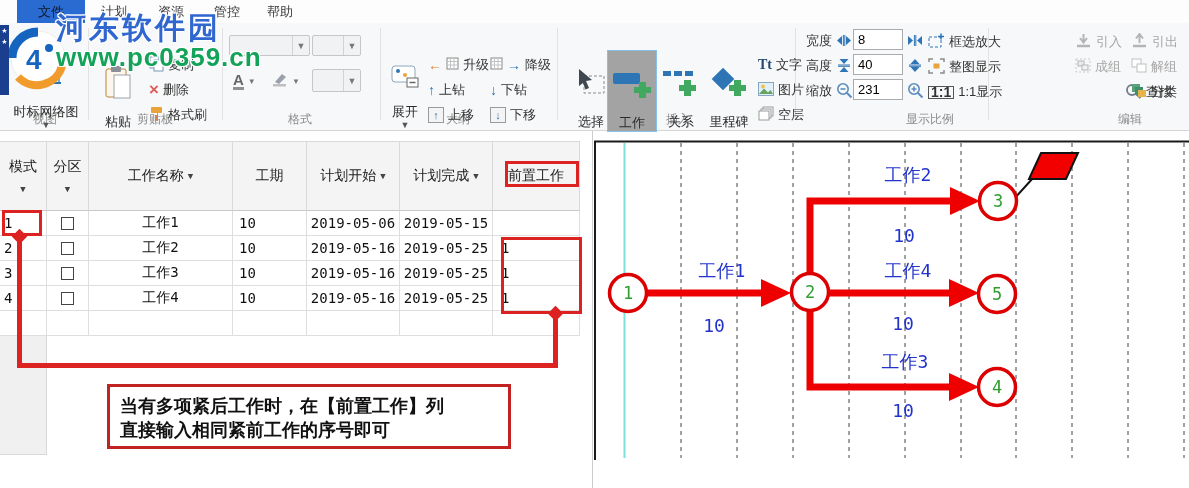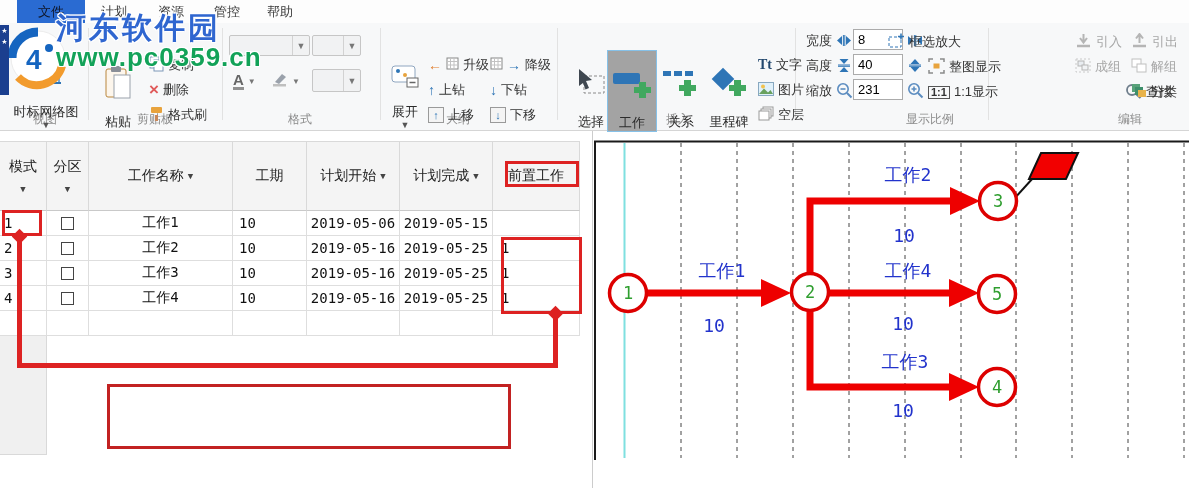--- a/index.html
+++ b/index.html
@@ -25,21 +25,21 @@
   .rlabel { position: absolute; height: 20px; line-height: 20px; font-size: 13px; color: #333; }
   .rinput { position: absolute; width: 50px; height: 21px; border: 1px solid #ababab; background: #fff; font-size: 13px; padding: 0 4px; font-family: "Liberation Sans", sans-serif; }
   .combo { position: absolute; background: #f1f2f3; border: 1px solid #c6c6c6; border-radius: 2px; }
   .combo .dd { position: absolute; right: 0; top: 0; bottom: 0; width: 17px; border-left: 1px solid #d2d2d2; color: #777; font-size: 9px; display: flex; align-items: center; justify-content: center; }
   .selwork { background: #a3a3a3; border: 1px solid #86c1e8; }
   .arr { font-weight: bold; font-size: 14px; line-height: 14px; }
   .arr.orange { color: #e07f30; } .arr.blue { color: #2e75b6; }
   .boxarr { width: 16px; height: 16px; border: 1px solid #9a9a9a; background: #f4f4f4; color: #2e75b6; font-size: 11px; line-height: 14px; text-align: center; font-weight: bold; }
   .xicon { color: #e05a5a; font-size: 17px; font-weight: bold; line-height: 14px; }
   .ttic { font-weight: bold; color: #23486e; font-size: 14px; font-family: "Liberation Serif", serif; }
-  .oneone { border: 1.5px solid #555; font-size: 11px; font-weight: bold; color: #333; padding: 1px 2px; line-height: 9px; }
+  .oneone { border: 1.5px solid #555; font-size: 14px; font-weight: bold; color: #333; padding: 1px 2px; line-height: 9px; }
 
   
   .wm { position: absolute; z-index: 70; pointer-events: none; }
   .wm-t1 { font-size: 30px; font-weight: bold; color: #2f66d0; letter-spacing: 3px;
            text-shadow: -1px 0 #fff, 1px 0 #fff, 0 -1px #fff, 0 1px #fff, 1px 1px #fff, -1px -1px #fff, 1px -1px #fff, -1px 1px #fff; }
   .wm-t2 { font-size: 26px; font-weight: bold; color: #12a258; letter-spacing: 1px;
            text-shadow: -1px 0 #fff, 1px 0 #fff, 0 -1px #fff, 0 1px #fff, 1px 1px #fff, -1px -1px #fff, 1px -1px #fff, -1px 1px #fff; }
   .wm-banner { position: absolute; left: 0; top: 25px; width: 9px; height: 70px; background: #1b3f8f; color: #fff; font-size: 7px; text-align: center; line-height: 11px; z-index: 71; }
 
   
@@ -295,21 +295,21 @@
           <path d="M4.5 7 h5" stroke="#5b8cc0" stroke-width="1.6"></path>
           <path d="M11 11 L15.5 15.5" stroke="#5b8cc0" stroke-width="2"></path>
         </svg></span>
     <input class="rinput" style="left: 853px; top: 56px;" value="231">
     <span class="abs" style="left:907px;top:59px;"><svg width="17" height="17">
           <circle cx="7" cy="7" r="5.2" fill="none" stroke="#5b8cc0" stroke-width="1.6"></circle>
           <path d="M4.5 7 h5 M7 4.5 v5" stroke="#5b8cc0" stroke-width="1.6"></path>
           <path d="M11 11 L15.5 15.5" stroke="#5b8cc0" stroke-width="2"></path>
         </svg></span>
 
-    <div class="sbtn" style="left:888px;top:8px;">
+    <div class="sbtn" style="left:928px;top:8px;">
       <span><svg width="17" height="16">
             <rect x="1" y="4" width="12" height="10" fill="none" stroke="#2e75b6" stroke-dasharray="3 2"></rect>
             <path d="M10 3.5 h6 M13 0.5 v6" stroke="#2e75b6" stroke-width="1.5"></path>
           </svg></span>
       <span>框选放大</span>
     </div>
     <div class="sbtn" style="left:928px;top:33px;">
       <span><svg width="17" height="16">
             <path d="M1 4 V1 H5 M12 1 H16 V4 M16 12 V15 H12 M5 15 H1 V12" fill="none" stroke="#8a8a8a" stroke-width="1.5"></path>
             <rect x="5.5" y="5.5" width="6" height="5" fill="#e8a33d"></rect>
@@ -466,20 +466,22 @@
 
   <div class="redbox" style="left:2px;top:210px;width:40px;height:26px;"></div>
   <div class="diam" style="left:14px;top:231px;"></div>
   <div class="red" style="left:17px;top:238px;width:5px;height:128px;"></div>
   <div class="red" style="left:17px;top:363px;width:541px;height:5px;"></div>
   <div class="red" style="left:553px;top:316px;width:5px;height:52px;"></div>
   <div class="diam" style="left:550px;top:308px;"></div>
   <div class="redbox" style="left:501px;top:237px;width:81px;height:77px;"></div>
   <div class="redbox" style="left:505px;top:161px;width:74px;height:26px;"></div>
   <div class="note mono">
+    <div>当有多项紧后工作时，在【前置工作】列</div>
+    <div>直接输入相同紧前工作的序号即可</div>
   </div>
 
   <div class="diagram">
     <svg width="595" height="320" viewBox="594 140 595 320">
       <rect x="594" y="140" width="595" height="320" fill="#ffffff"></rect>
 
       <line x1="594" y1="141.5" x2="1189" y2="141.5" stroke="#1a1a1a" stroke-width="2"></line>
       <line x1="595" y1="141" x2="595" y2="460" stroke="#1a1a1a" stroke-width="2"></line>
 
       <line x1="624.5" y1="143" x2="624.5" y2="458" stroke="#7fe0e0" stroke-width="2"></line>

